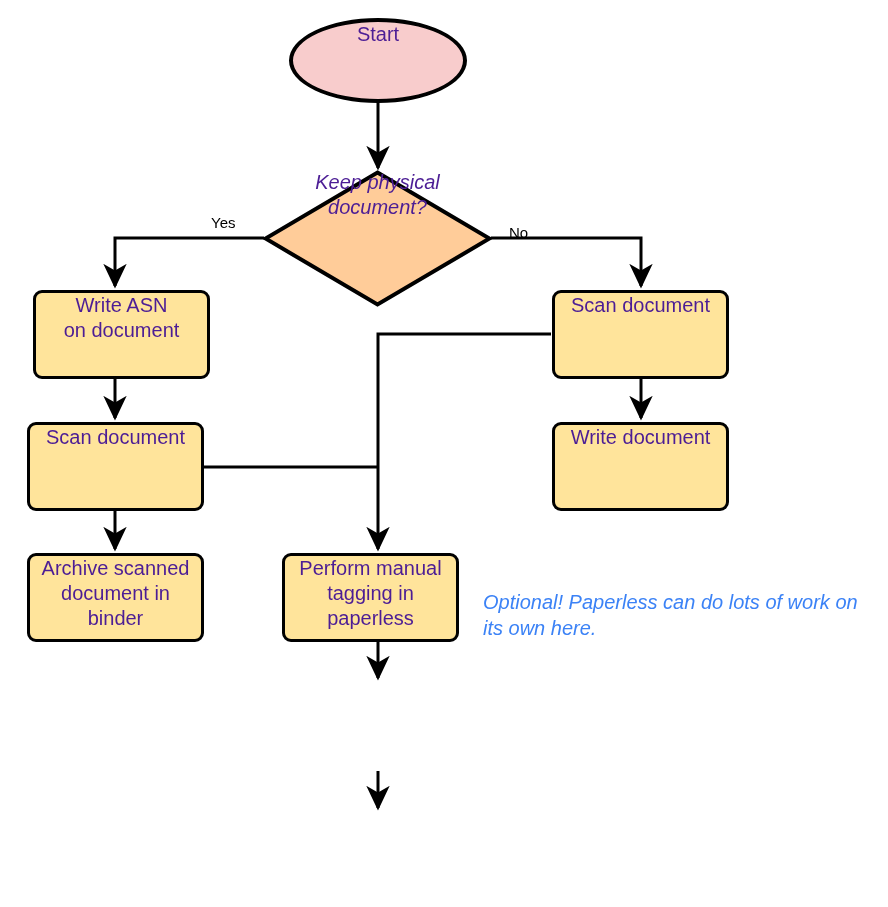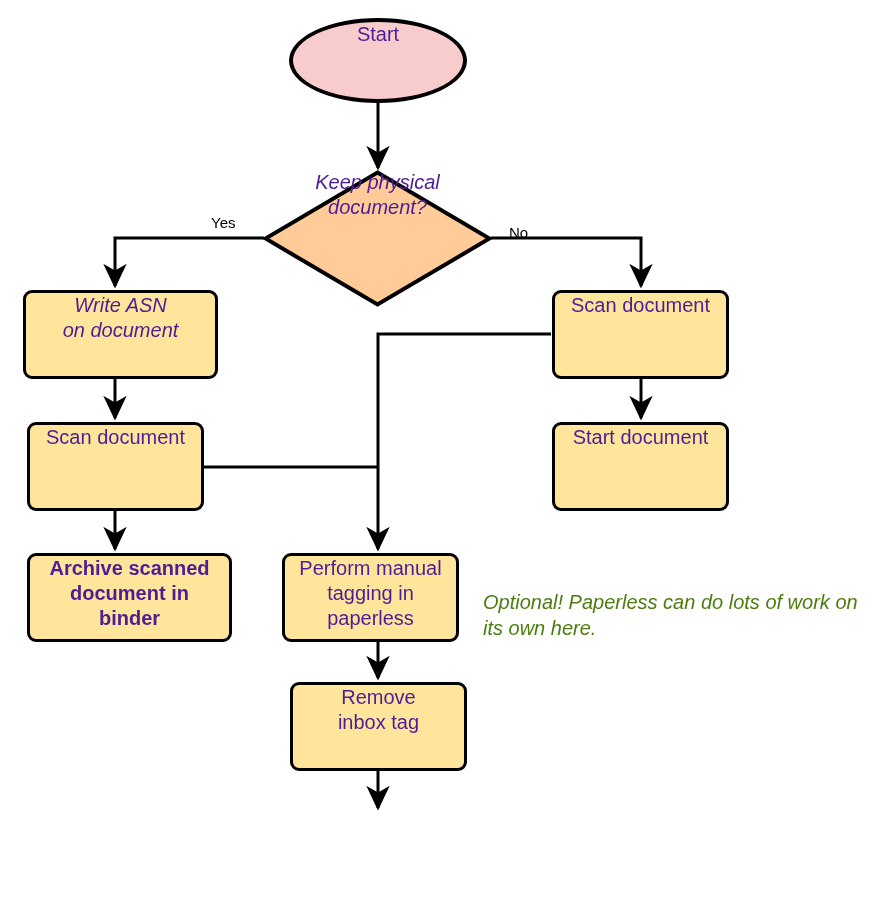--- a/index.html
+++ b/index.html
@@ -78,21 +78,21 @@
     line-height: 23px;
     color: #000000;
     z-index: 3;
     white-space: nowrap;
   }
   .annotation {
     position: absolute;
     font-style: italic;
     font-size: 20px;
     line-height: 26px;
-    color: #4d7c0f;
+    color: #3b82f6;
     z-index: 3;
     white-space: pre-line;
   }
 </style>
 </head>
 <body>
 
 <div id="flowchart-canvas">
 
   <svg id="edge-layer" viewBox="0 0 888 907" width="888" height="907" aria-hidden="true">
@@ -131,51 +131,47 @@
     <svg class="diamond-shape" viewBox="0 0 229 137" preserveAspectRatio="none">
       <polygon points="114.5,2.5 226.5,68.5 114.5,134.5 2.5,68.5" fill="#ffcc99" stroke="#000000" stroke-width="4" stroke-linejoin="miter"></polygon>
     </svg>
     <span class="diamond-label">Keep physical
 document?</span>
   </div>
 
   <div class="edge-label" style="left:211px; top:211px;">Yes</div>
   <div class="edge-label" style="left:509px; top:211px;margin-top:10px;">No</div>
 
-  <div class="node node-process" style="left:23px; top:290px; width:195px; height:89px;font-style:italic;">
+  <div class="node node-process" style="left:33px; top:290px; width:177px; height:89px;">
     <span class="node-label">Write ASN
 on document</span>
   </div>
 
   <div class="node node-process" style="left:27px; top:422px; width:177px; height:89px;">
     <span class="node-label">Scan document</span>
   </div>
 
-  <div class="node node-process" style="left:27px; top:553px; width:205px; height:89px;font-weight:bold;">
+  <div class="node node-process" style="left:27px; top:553px; width:177px; height:89px;">
     <span class="node-label">Archive scanned
 document in
 binder</span>
   </div>
 
   <div class="node node-process" style="left:552px; top:290px; width:177px; height:89px;">
     <span class="node-label">Scan document</span>
   </div>
 
   <div class="node node-process" style="left:552px; top:422px; width:177px; height:89px;">
-    <span class="node-label">Start document</span>
+    <span class="node-label">Write document</span>
   </div>
 
   <div class="node node-process" style="left:282px; top:553px; width:177px; height:89px;">
     <span class="node-label">Perform manual
 tagging in
 paperless</span>
   </div>
 
-  <div class="node node-process" style="left:290px; top:682px; width:177px; height:89px;">
-    <span class="node-label">Remove
-inbox tag</span>
-  </div>
 
 
   <div class="annotation" style="left:483px; top:589px; width:400px;">Optional! Paperless can do lots of work on
 its own here.</div>
 
 </div>
 
 </body></html>

